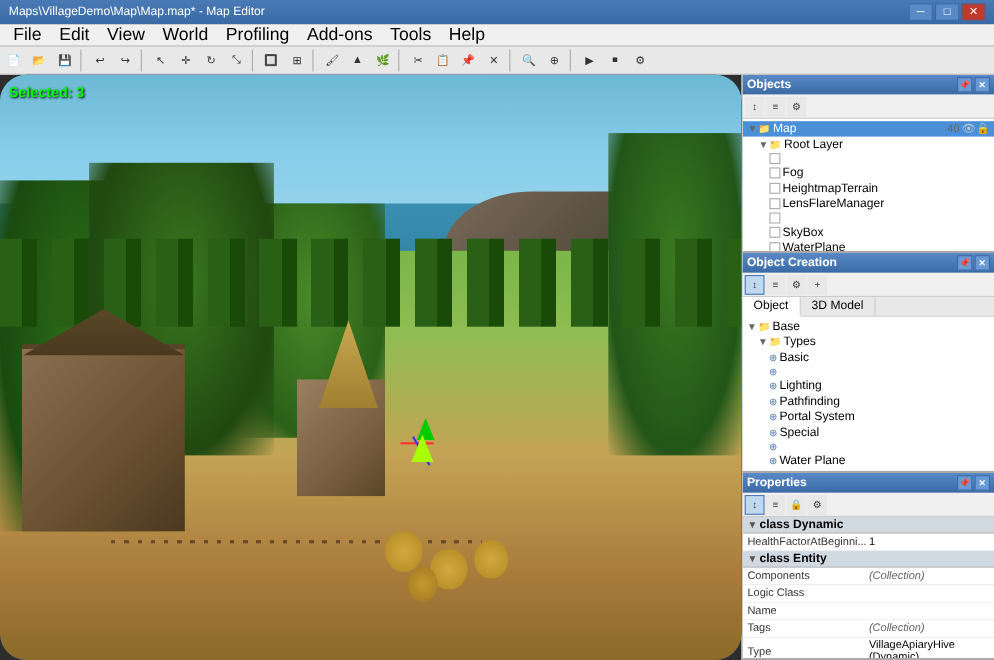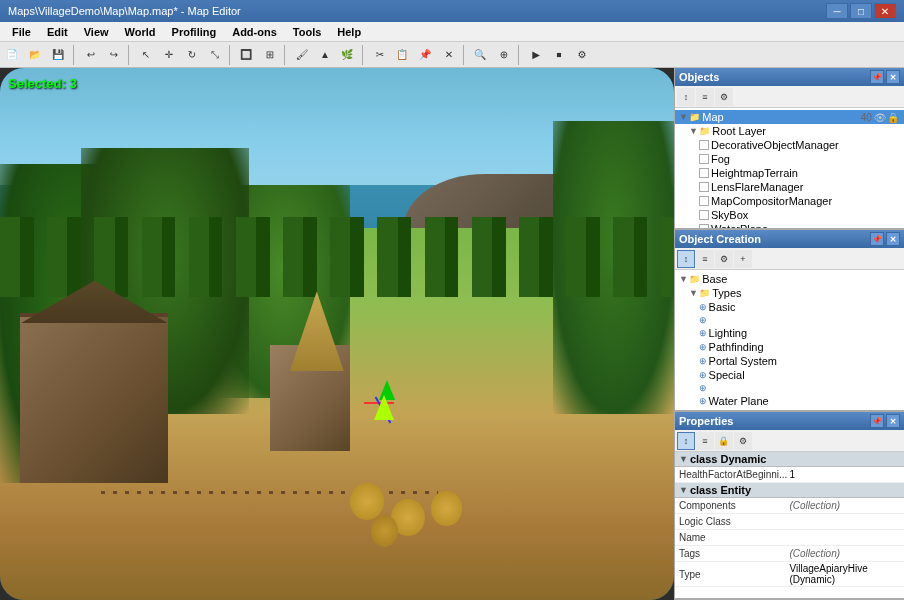--- a/index.html
+++ b/index.html
@@ -32,24 +32,23 @@
     #menubar {
       height: 20px;
       background: #f0f0f0;
       border-bottom: 1px solid #ccc;
       display: flex;
       align-items: center;
       padding: 0 4px;
     }
     .menu-item {
       padding: 2px 8px;
-      font-size: 11px;
+      font-size: 16px;
       cursor: pointer;
       color: #000;
-      font-weight: bold;
     }
 
     
     #toolbar {
       height: 26px;
       background: #e8e8e8;
       border-bottom: 1px solid #bbb;
       display: flex;
       align-items: center;
       padding: 0 2px;
@@ -421,41 +420,39 @@
         <div class="tree-item">
           <span style="width:10px; display:inline-block;"></span>
           <span class="tree-toggle">▼</span>
           <span class="tree-icon">📁</span>
           <span class="tree-label">Root Layer</span>
         </div>
 
         <div class="tree-item">
           <span style="width:20px; display:inline-block;"></span>
           <span class="icon-checkbox"></span>
-          <span class="tree-label">DecorativeObjectManager</span>
         </div>
         <div class="tree-item">
           <span style="width:20px; display:inline-block;"></span>
           <span class="icon-checkbox"></span>
           <span class="tree-label">Fog</span>
         </div>
         <div class="tree-item">
           <span style="width:20px; display:inline-block;"></span>
           <span class="icon-checkbox"></span>
           <span class="tree-label">HeightmapTerrain</span>
         </div>
         <div class="tree-item">
           <span style="width:20px; display:inline-block;"></span>
           <span class="icon-checkbox"></span>
           <span class="tree-label">LensFlareManager</span>
         </div>
         <div class="tree-item">
           <span style="width:20px; display:inline-block;"></span>
           <span class="icon-checkbox"></span>
-          <span class="tree-label">MapCompositorManager</span>
         </div>
         <div class="tree-item">
           <span style="width:20px; display:inline-block;"></span>
           <span class="icon-checkbox"></span>
           <span class="tree-label">SkyBox</span>
         </div>
         <div class="tree-item">
           <span style="width:20px; display:inline-block;"></span>
           <span class="icon-checkbox"></span>
           <span class="tree-label">WaterPlane</span>
@@ -471,20 +468,24 @@
           <div class="panel-ctrl-btn">✕</div>
         </div>
       </div>
       <div class="panel-toolbar">
         <div class="panel-tool-btn active">↕</div>
         <div class="panel-tool-btn">≡</div>
         <div class="panel-tool-btn">⚙</div>
         <div class="panel-tool-btn">+</div>
       </div>
 
+      <div class="tab-row">
+        <div class="tab-item active">Object</div>
+        <div class="tab-item">3D Model</div>
+      </div>
       <div class="panel-content">
 
         <div class="tree-item">
           <span class="tree-toggle">▼</span>
           <span class="icon-folder tree-icon">📁</span>
           <span class="tree-label">Base</span>
         </div>
 
         <div class="tree-item">
           <span style="width:10px; display:inline-block;"></span>

